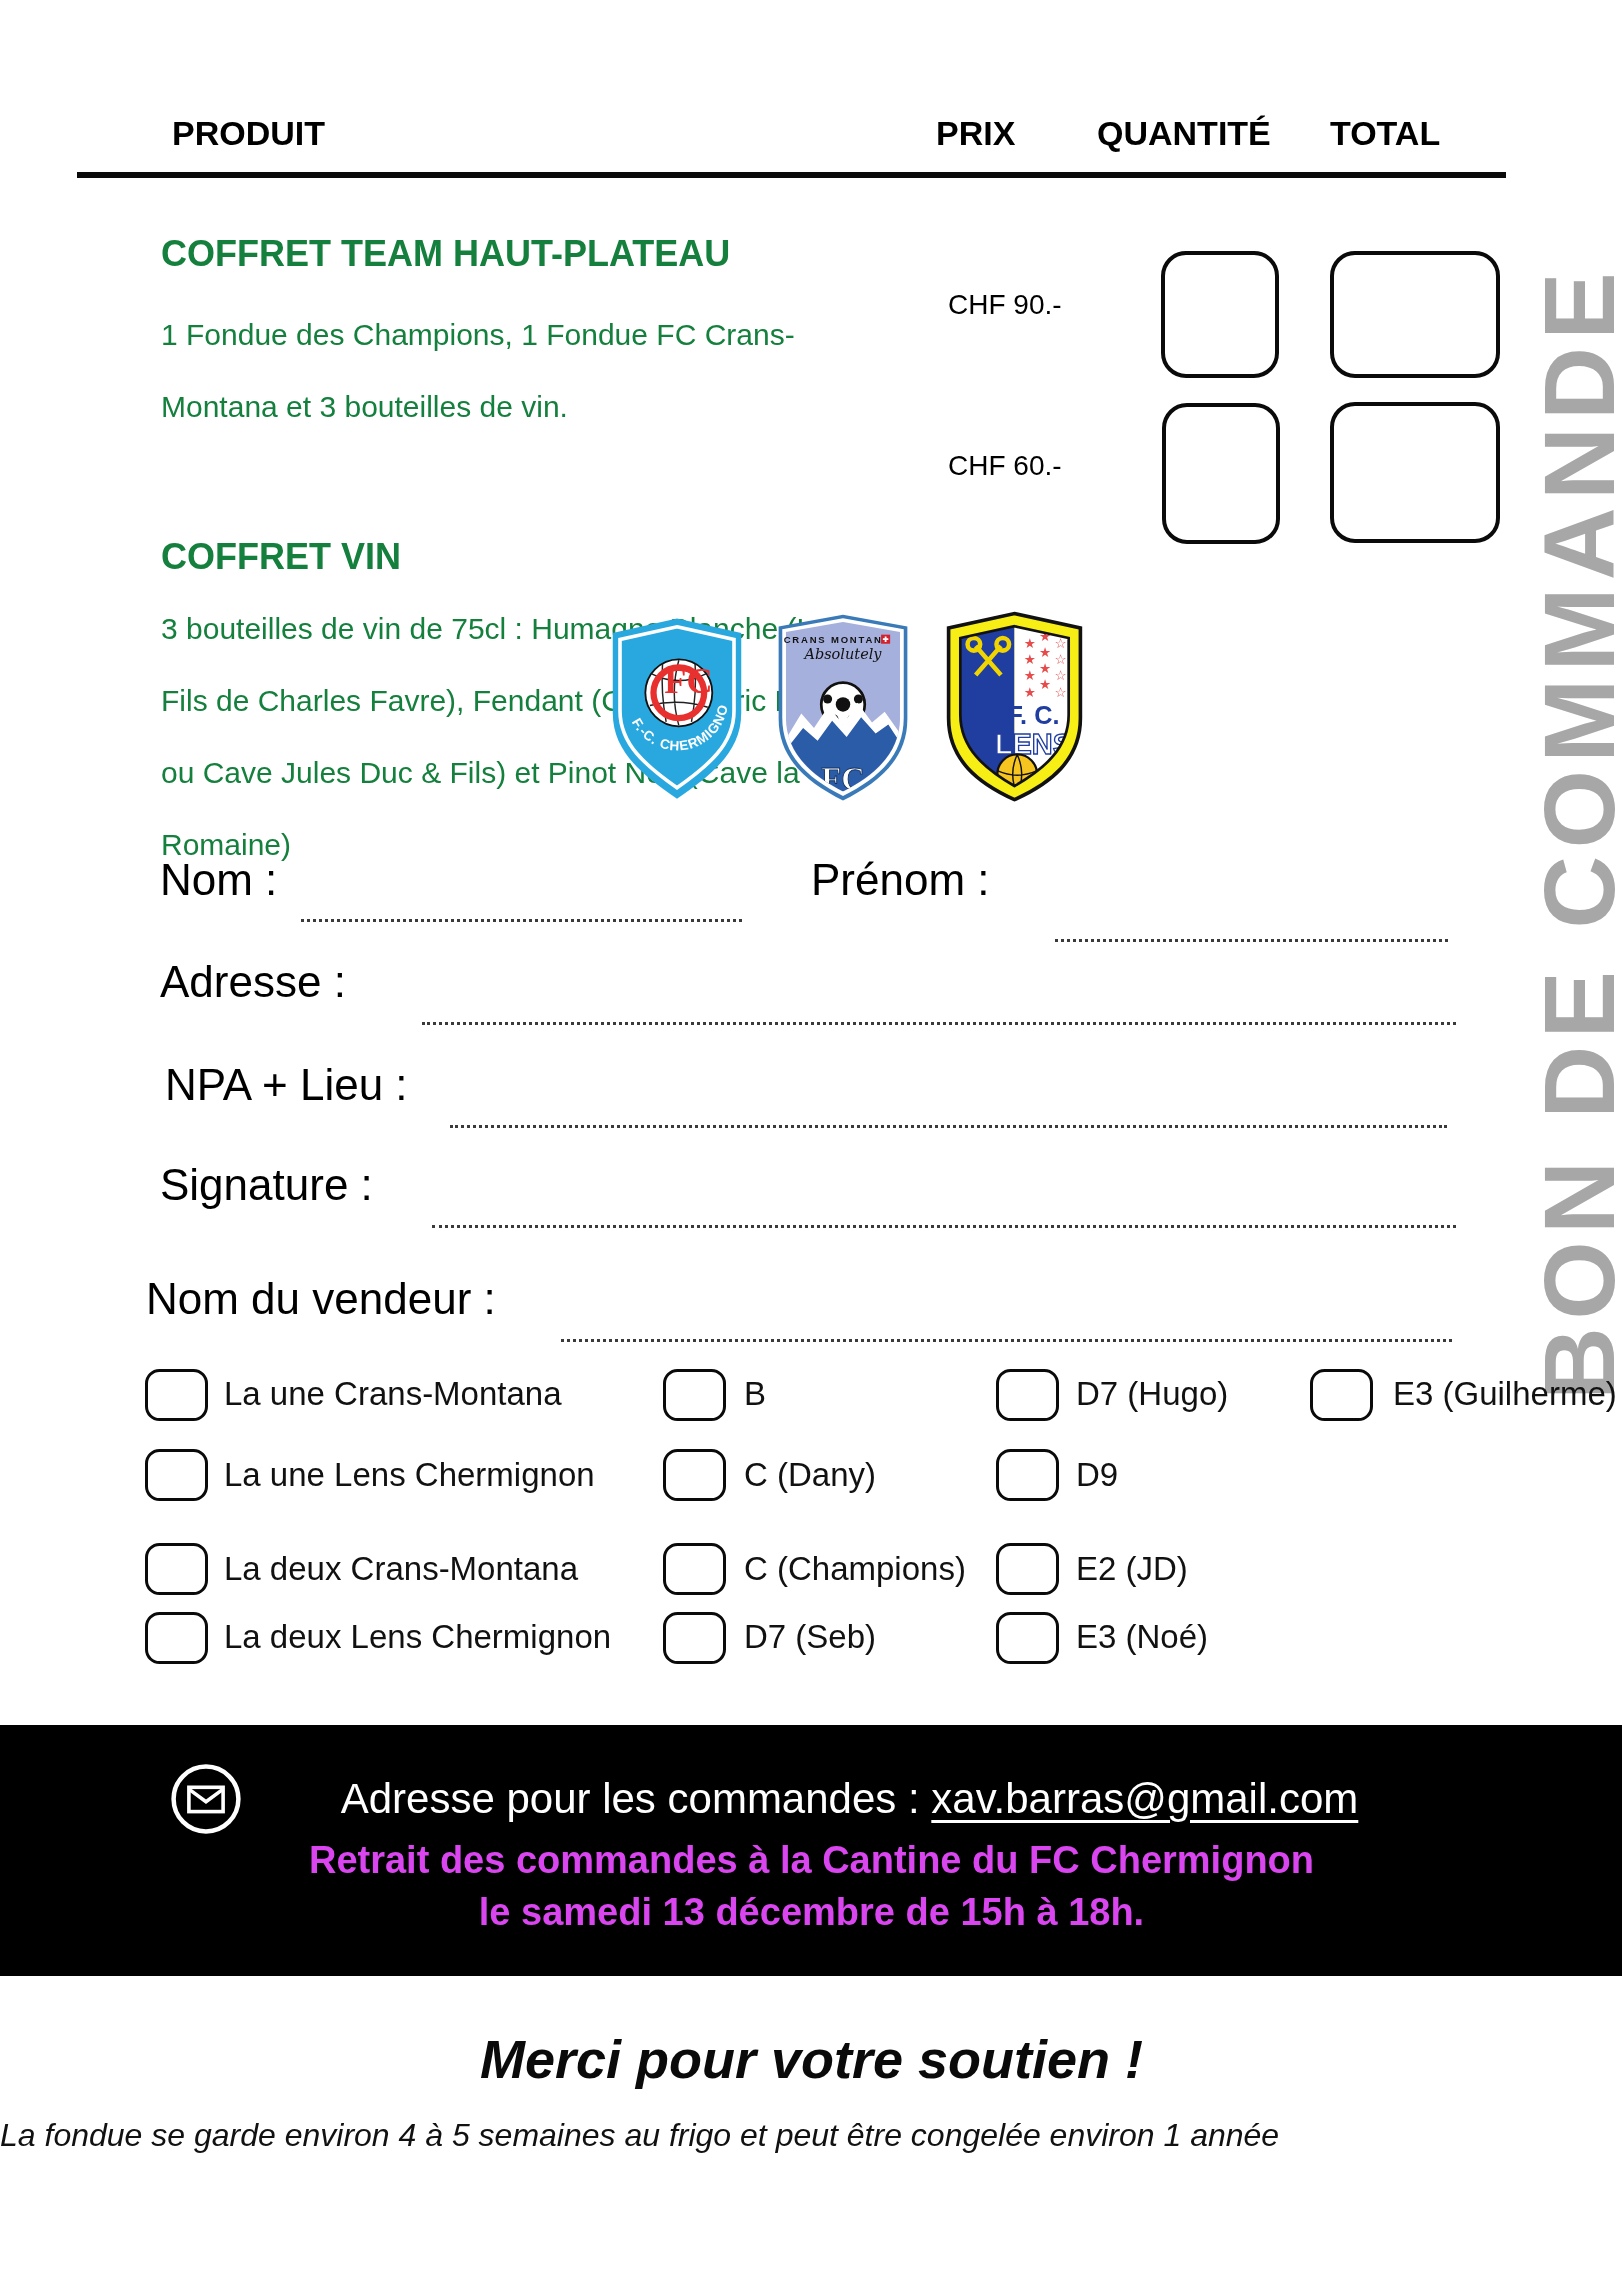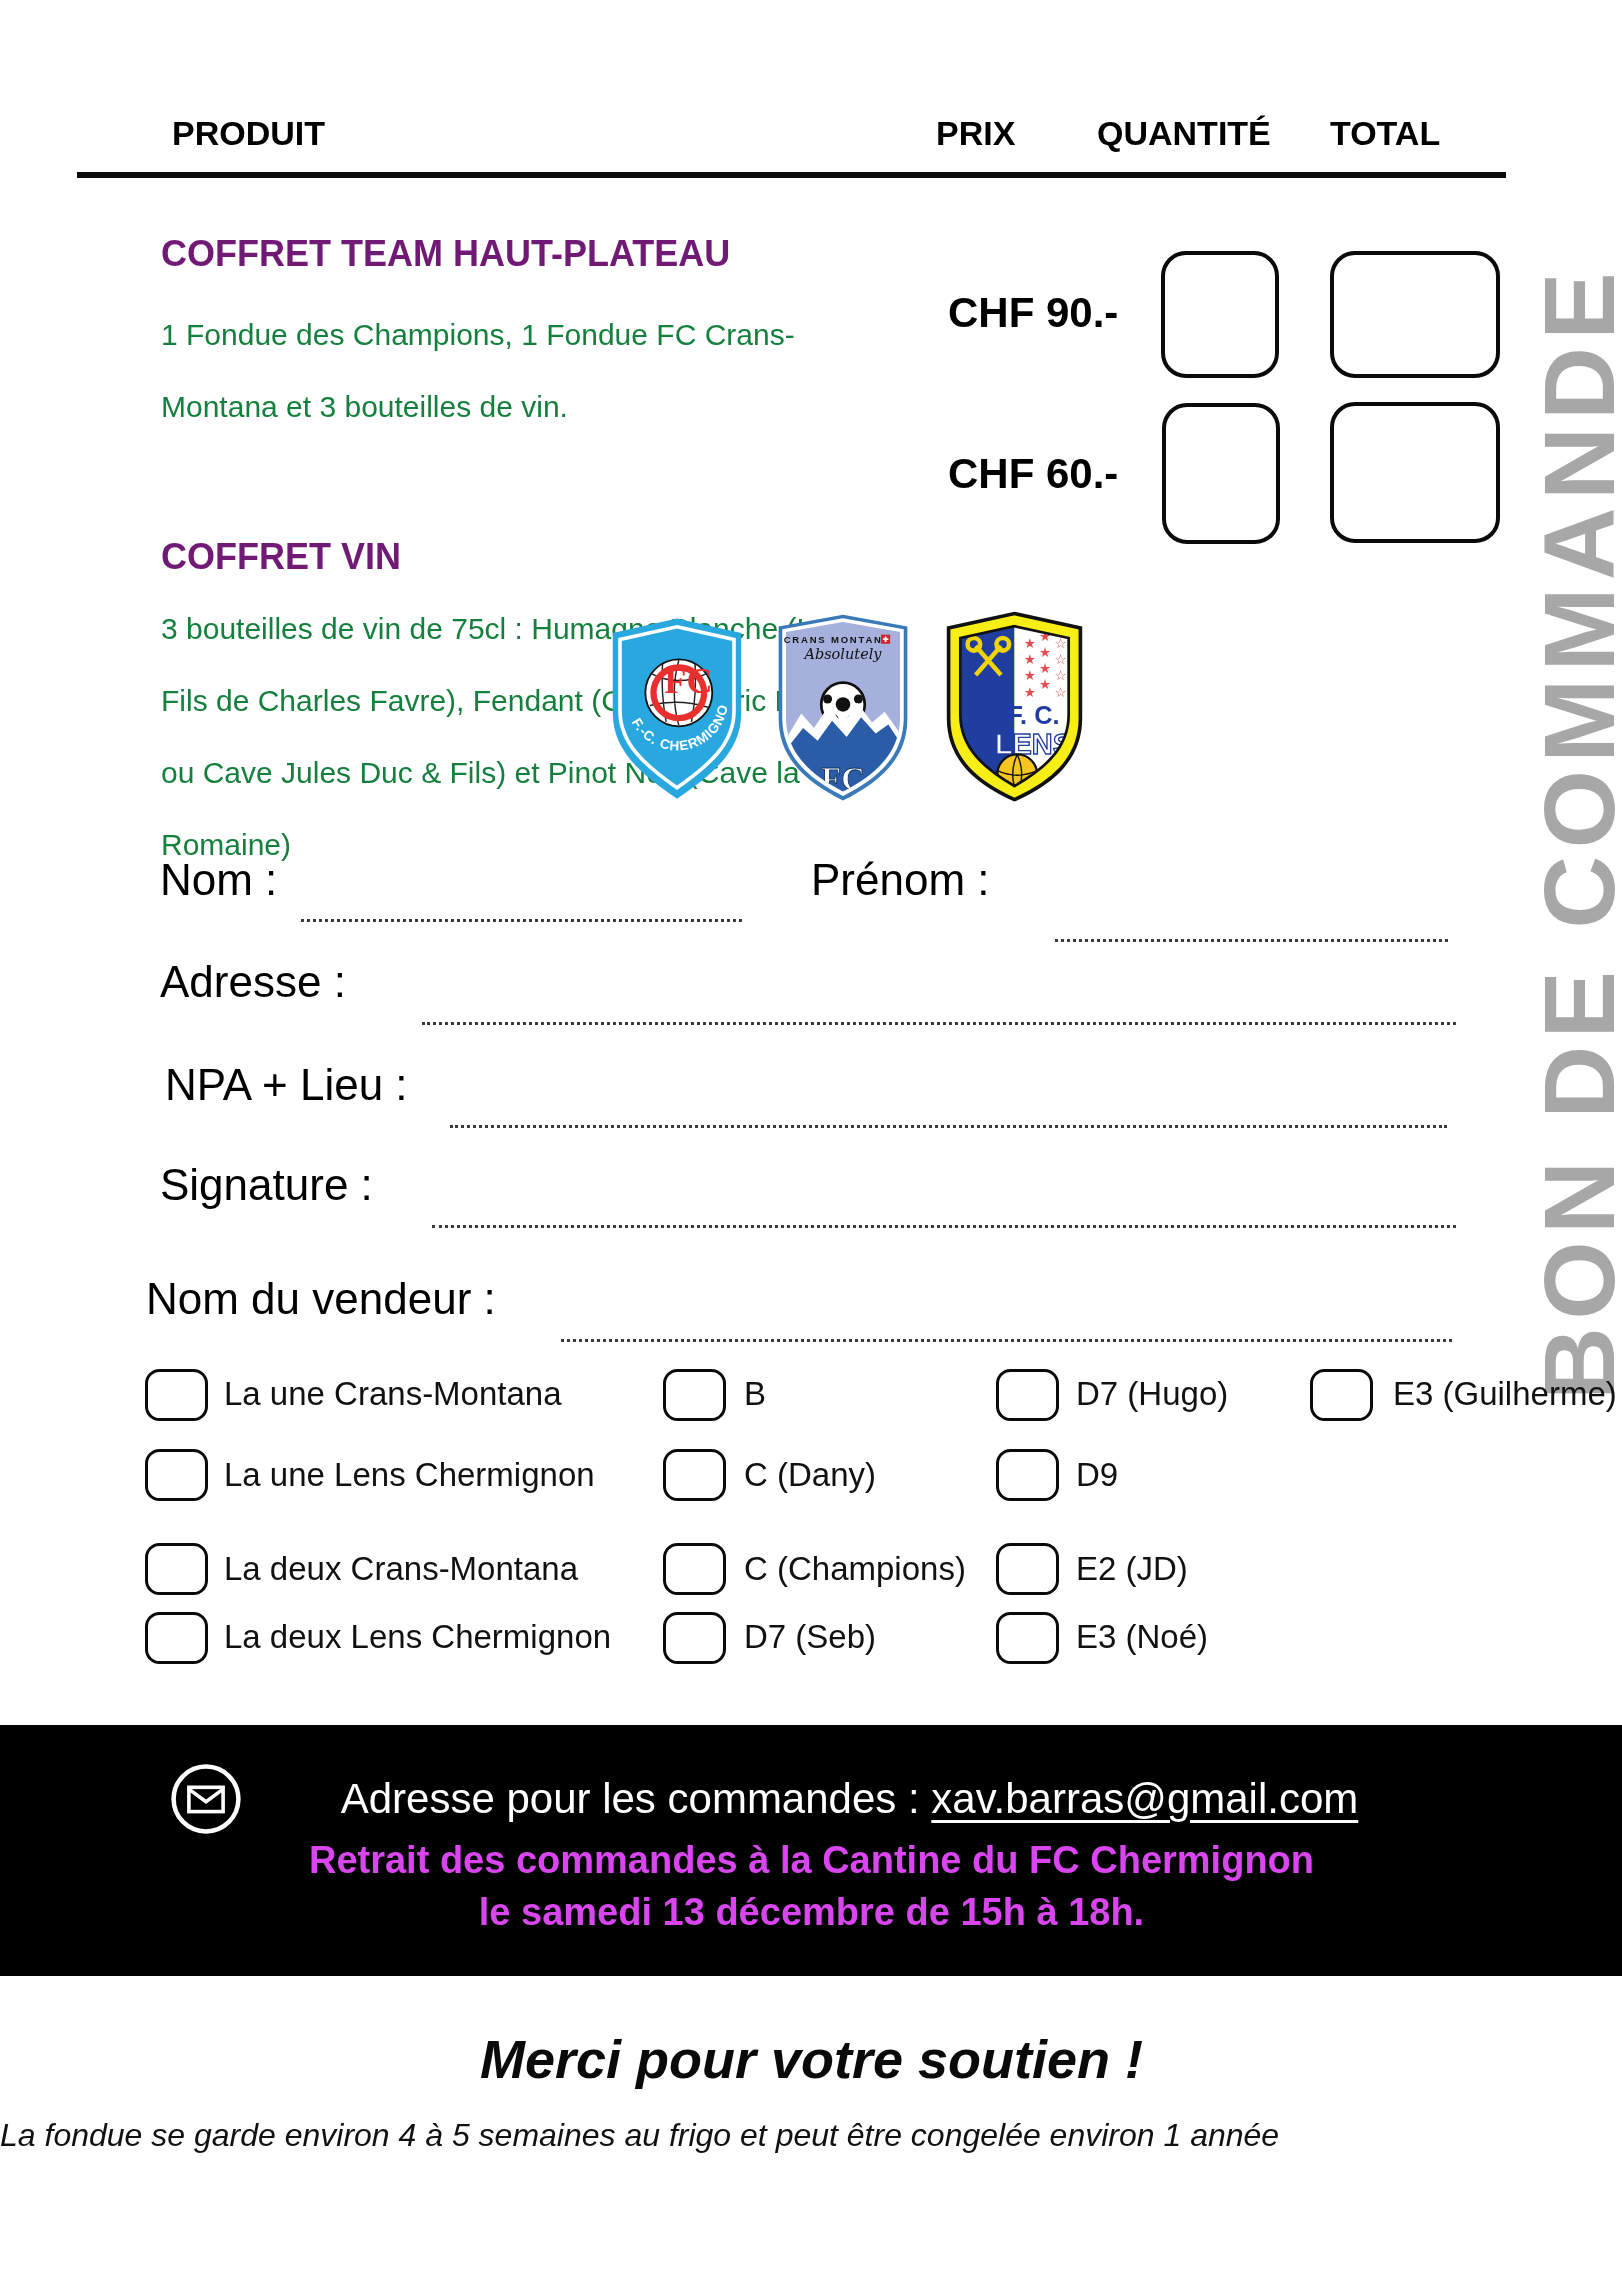--- a/index.html
+++ b/index.html
@@ -7,25 +7,25 @@
   body { font-family:"Liberation Sans", sans-serif; }
   #page {
     position:relative; width:1623px; height:2288px; background:#fff;
     overflow:hidden;
   }
   .abs { position:absolute; }
   
   .colhead { font-weight:bold; font-size:34px; color:#000; letter-spacing:0; }
   #header-rule { left:77px; top:172px; width:1429px; height:6.3px; background:#0a0a0a; }
   
-  .ptitle { font-weight:bold; font-size:36px; color:#701a75; }
+  .ptitle { font-weight:bold; font-size:36px; color:#15803d; }
   .pdesc  { width:622px; font-size:30px; color:#15803d; }
   .pdesc .jline { text-align:justify; text-align-last:justify; height:72px; line-height:72px; white-space:nowrap; }
   .pdesc .lline { text-align:left; height:72px; line-height:72px; }
-  .price { font-weight:bold; font-size:42px; color:#000; }
+  .price { font-weight:normal; font-size:28px; color:#000; }
   .wbox  { border:4.5px solid #0a0a0a; border-radius:25px; background:#fff; }
   
   #watermark {
     left:1522px; top:1400px; width:1185px; height:109px;
     transform-origin:0 0; transform:rotate(-90deg);
     font-weight:bold; font-size:101px; letter-spacing:7.2px; color:#a7a7a7; white-space:nowrap;
   }
   
   .flabel { font-size:44px; color:#000; }
   .dots { border-bottom:3.6px dotted #3a3a3a; height:0; }

